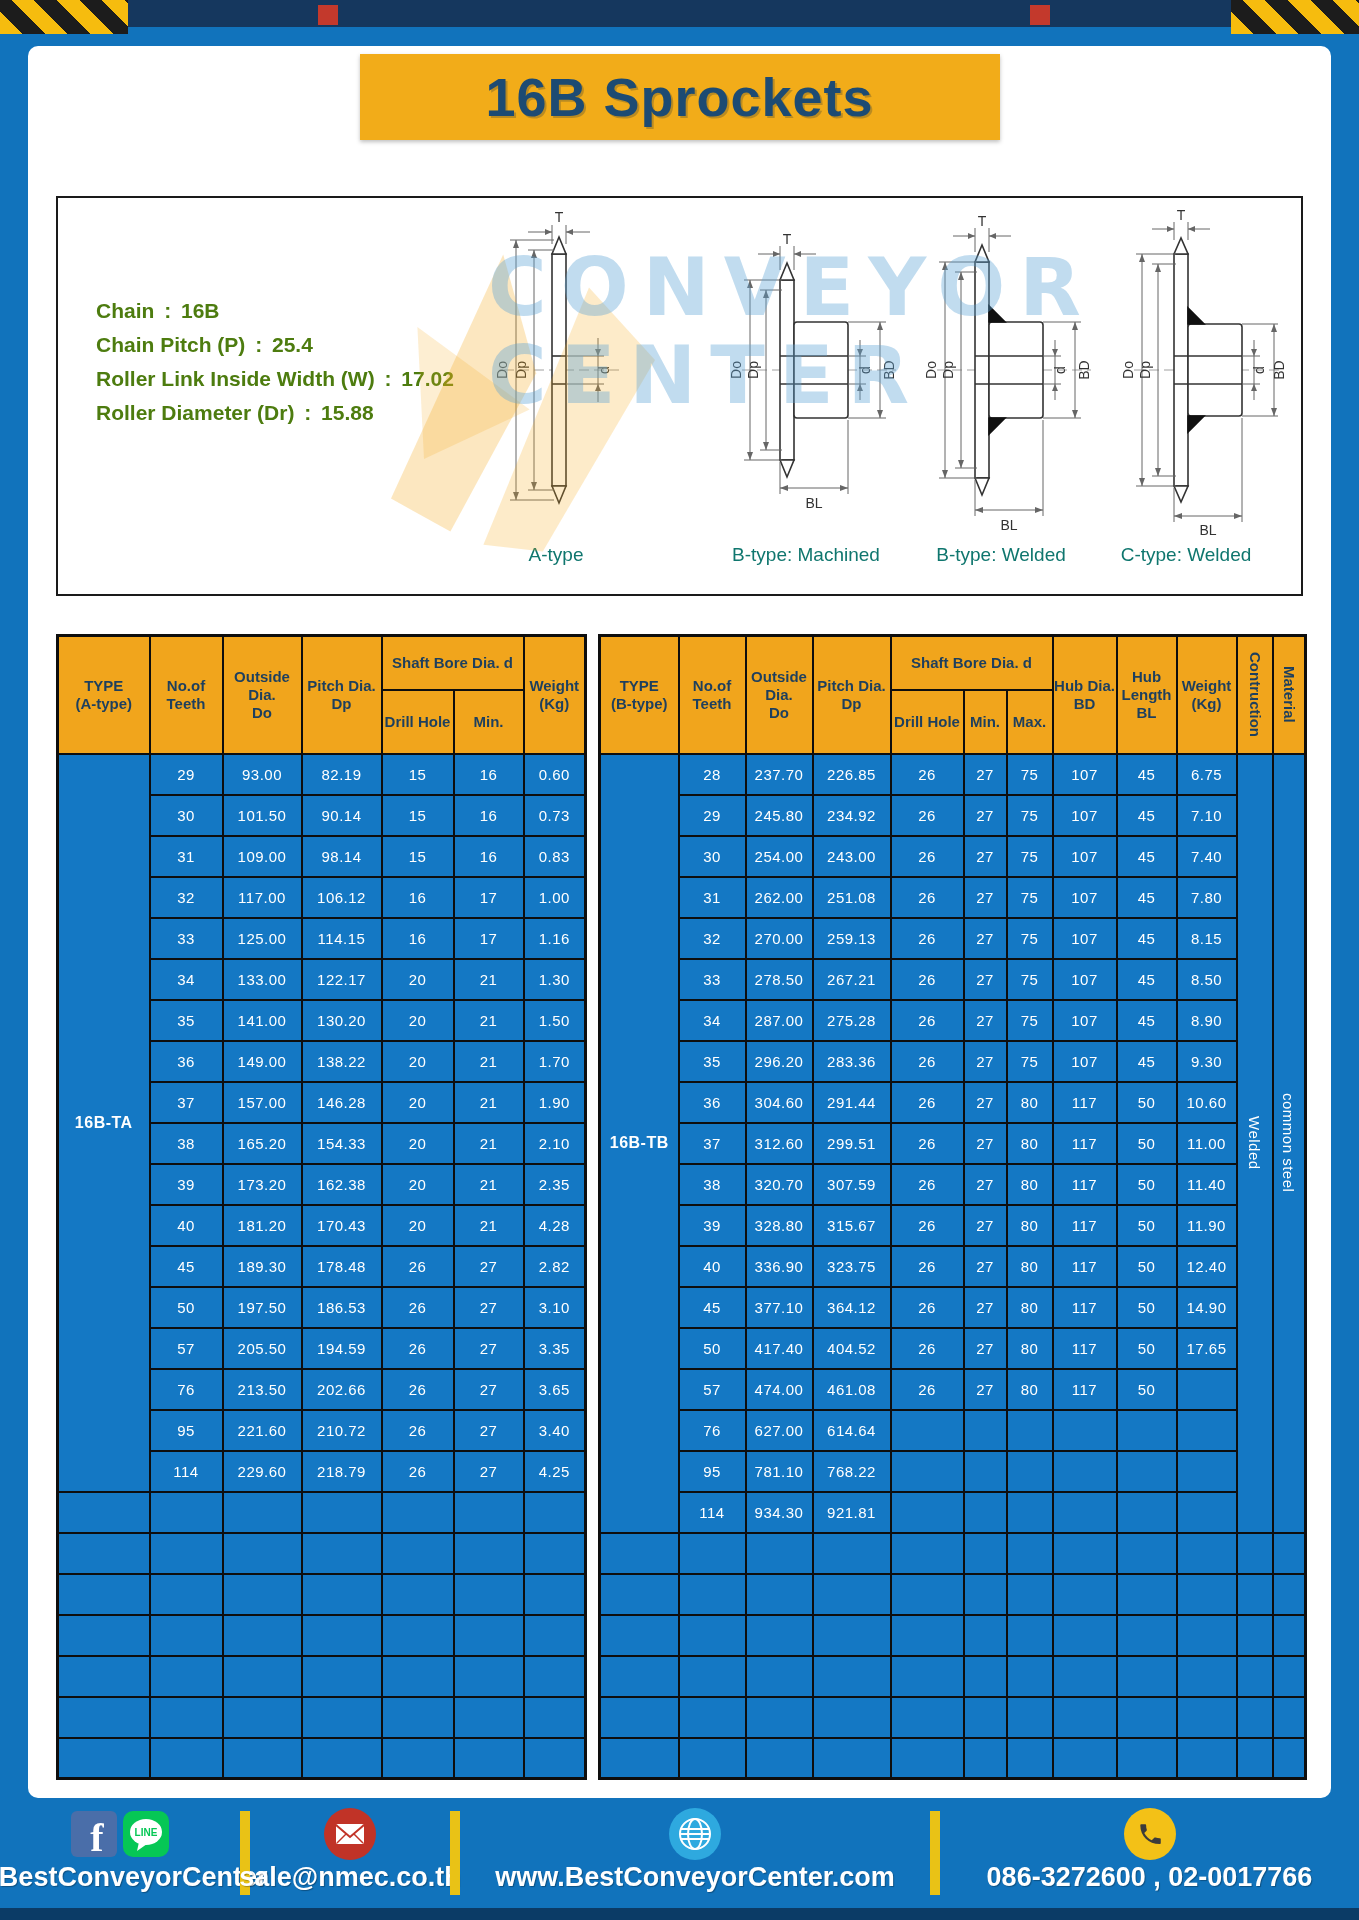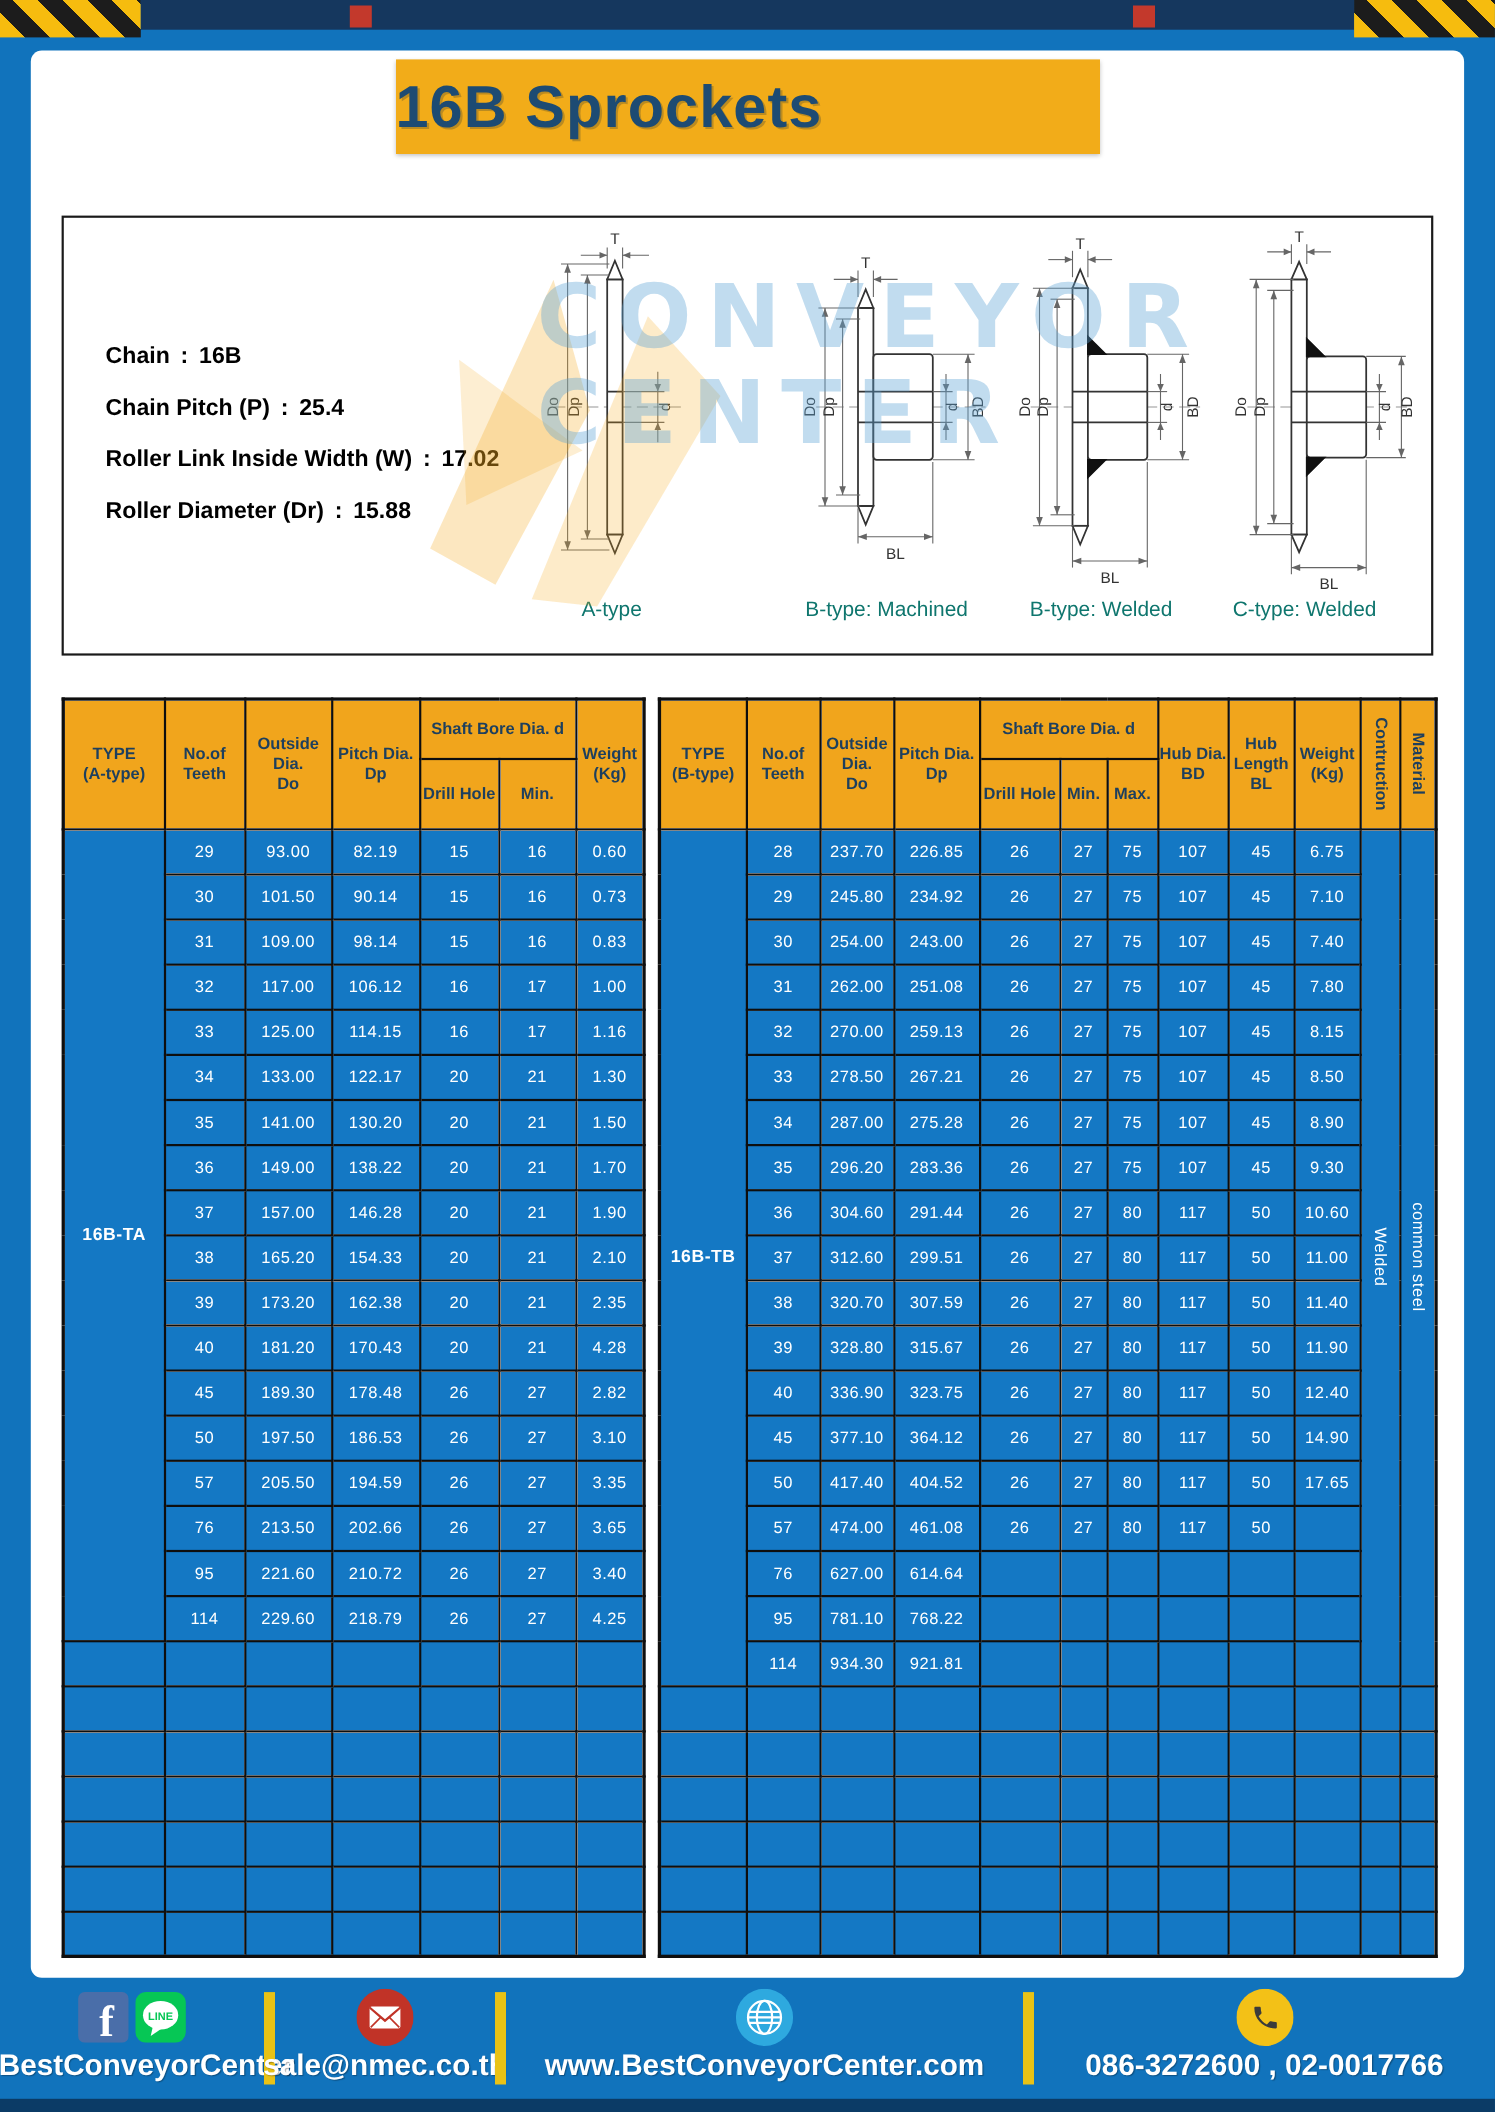--- a/index.html
+++ b/index.html
@@ -10,29 +10,29 @@
   .hazard{position:absolute;top:0;height:34px;width:128px;
           background:repeating-linear-gradient(45deg,#F6BC0E 0 16px,#1c1c1c 16px 32px);}
   .hz-l{left:0}.hz-r{right:0}
   .navy-band{position:absolute;left:128px;right:128px;top:0;height:27px;background:#15375E;}
   .red-sq{position:absolute;top:5px;width:20px;height:20px;background:#C3392C;}
   .rs1{left:318px}.rs2{left:1030px}
   
   .card{position:absolute;left:28px;top:46px;width:1303px;height:1752px;background:#ffffff;
         border-radius:10px;}
   .banner{position:absolute;left:50%;transform:translateX(-50%);top:8px;width:640px;height:86px;
-          background:#F2AC19;display:flex;align-items:center;
+          background:#F2AC19;display:flex;align-items:center;justify-content:center;
           box-shadow:0 2px 4px rgba(0,0,0,.25);}
   .banner .title{font-size:54px;font-weight:bold;color:#1D4B73;letter-spacing:1px;
           text-shadow:2px 2px 0 rgba(20,40,60,.25);}
   
   .diagram-box{position:absolute;left:28px;top:150px;width:1243px;height:396px;
                border:2px solid #1a1a1a;background:#fff;}
   .specs{position:absolute;left:38px;top:96px;z-index:2;}
-  .spec-line{font-size:21px;font-weight:bold;color:#000000;line-height:34px;margin-top:13px;}
+  .spec-line{font-size:21px;font-weight:bold;color:#4d7c0f;line-height:34px;}
   .sep{white-space:pre;padding:0 4px;}
   .wm-shape{position:absolute;left:250px;top:30px;width:430px;height:330px;z-index:3;pointer-events:none;}
   .wm-text{position:absolute;left:430px;top:46px;z-index:3;pointer-events:none;
            font-family:"DejaVu Sans",sans-serif;font-weight:800;font-size:80px;line-height:88px;
            letter-spacing:14px;color:rgba(92,162,213,0.38);}
   .fig{position:absolute;top:12px;width:200px;height:376px;z-index:2;}
   .fig svg{display:block;width:200px;height:330px;}
   .fig-cap{margin-top:4px;text-align:center;font-size:19px;color:#0f766e;}
   .f1{left:398px}.f2{left:648px}.f3{left:843px}.f4{left:1028px}
   .part{stroke:#333;stroke-width:1.6;fill:#fff;}

